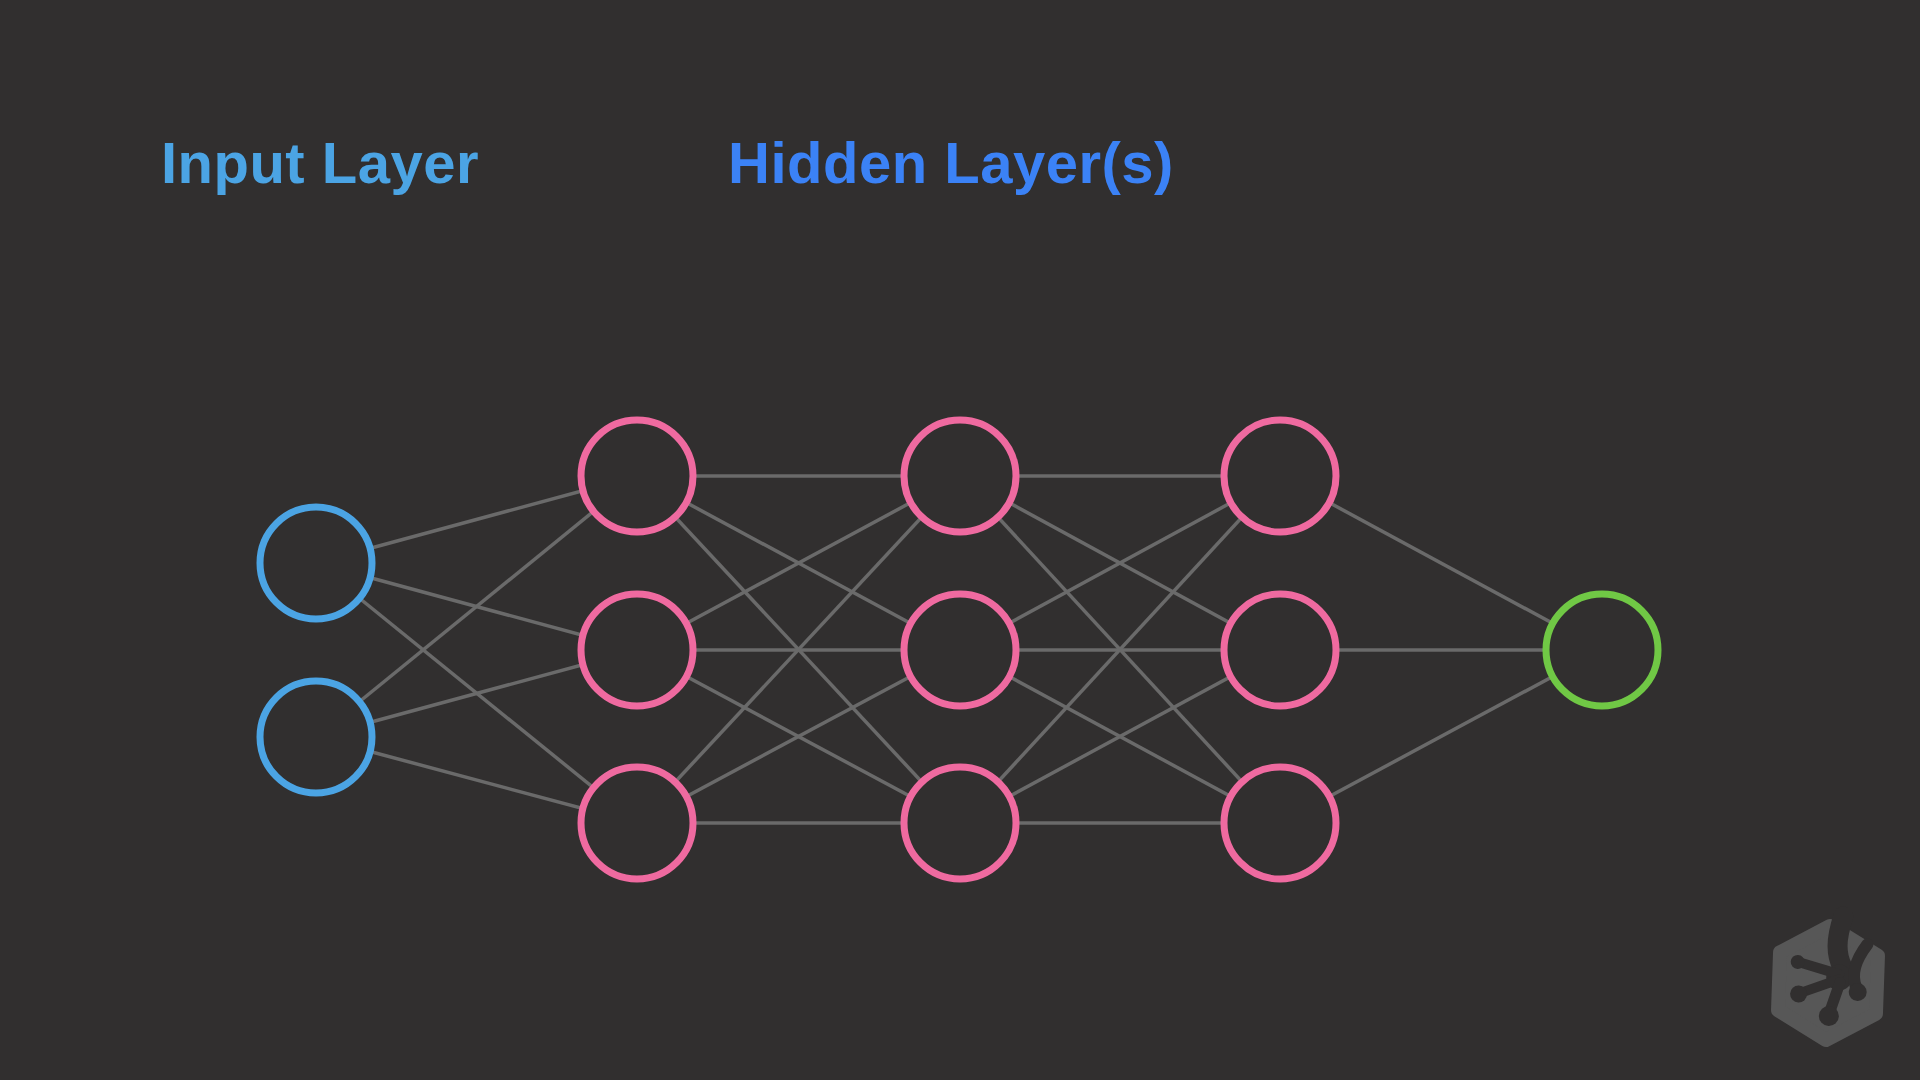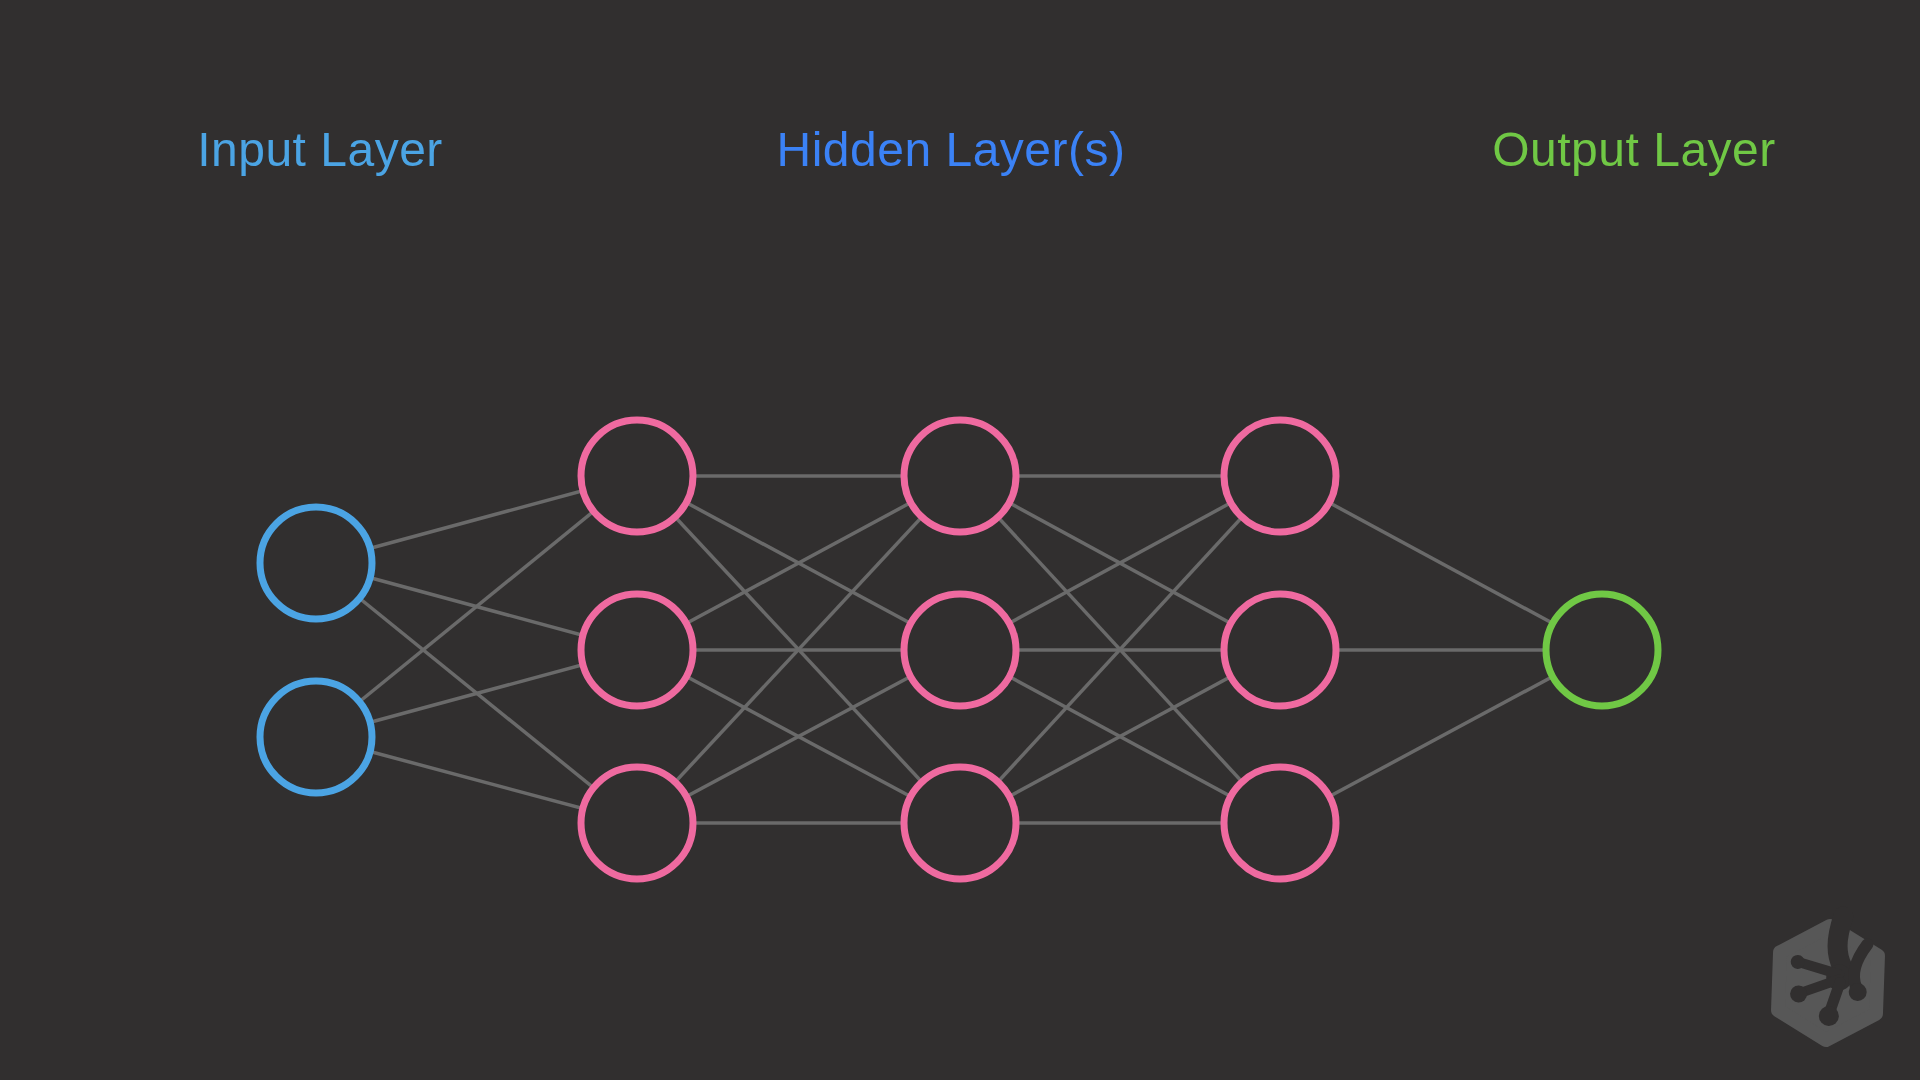--- a/index.html
+++ b/index.html
@@ -10,24 +10,24 @@
     font-family: "Liberation Sans", "DejaVu Sans", sans-serif;
   }
   #stage {
     position: relative;
     width: 1920px;
     height: 1080px;
     overflow: hidden;
   }
   .layer-label {
     position: absolute;
-    top: 126px;
+    top: 134px;
     transform: translateX(-50%);
-    font-size: 48px;
-    font-weight: normal;
+    font-size: 58px;
+    font-weight: bold;
     line-height: 1;
     letter-spacing: 0.5px;
     white-space: nowrap;
     user-select: none;
   }
   .label-input  { left: 320px;  }
   .label-hidden { left: 951px;  }
   .label-output { left: 1634px; }
   #network-svg {
     position: absolute;
@@ -37,21 +37,20 @@
 </style>
 </head>
 <body>
 
 <div id="stage" style="background: rgb(49, 47, 47);">
 
   <div class="layer-label label-input" style="color: rgb(75, 164, 228);">Input Layer</div>
 
   <div class="layer-label label-hidden" style="color: #3b82f6;">Hidden Layer(s)</div>
 
-  <div class="layer-label label-output" style="color: rgb(112, 200, 69);">Output Layer</div>
 
   <svg id="network-svg" width="1920" height="1080" viewBox="0 0 1920 1080">
 
     <g id="edges">
         <line x1="316" y1="563" x2="637" y2="476" stroke="#6A6A6A" stroke-width="3.5"></line>
         <line x1="316" y1="563" x2="637" y2="650" stroke="#6A6A6A" stroke-width="3.5"></line>
         <line x1="316" y1="563" x2="637" y2="823" stroke="#6A6A6A" stroke-width="3.5"></line>
         <line x1="316" y1="737" x2="637" y2="476" stroke="#6A6A6A" stroke-width="3.5"></line>
         <line x1="316" y1="737" x2="637" y2="650" stroke="#6A6A6A" stroke-width="3.5"></line>
         <line x1="316" y1="737" x2="637" y2="823" stroke="#6A6A6A" stroke-width="3.5"></line>

